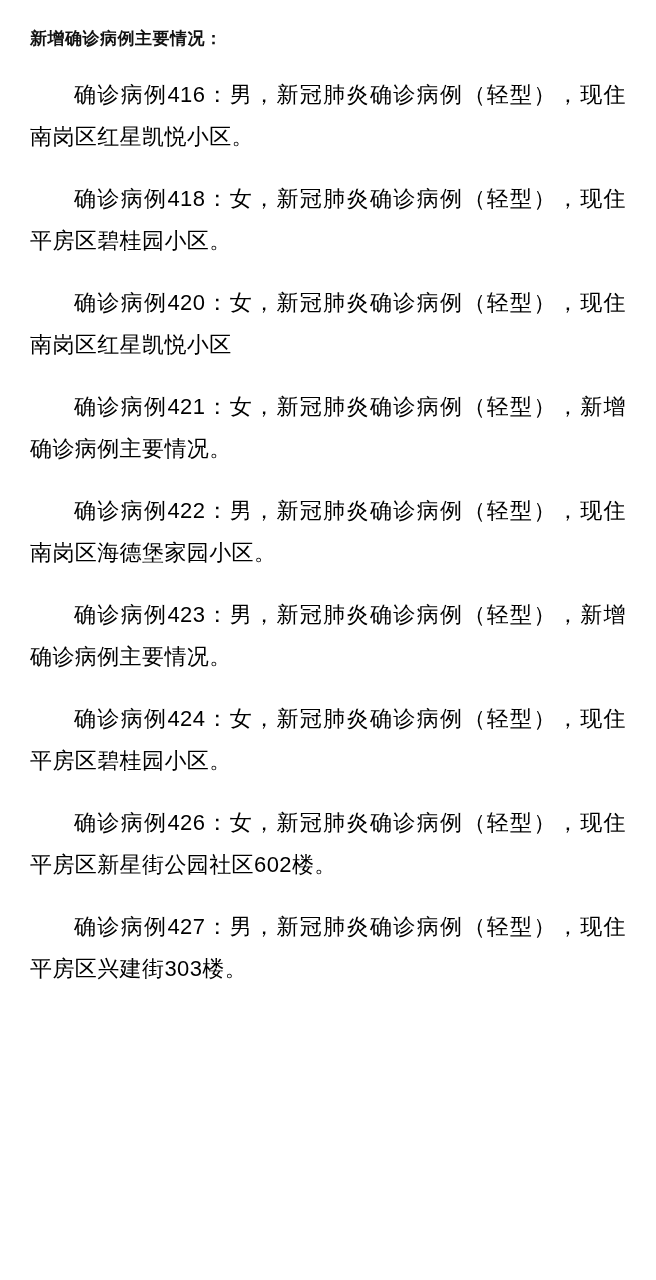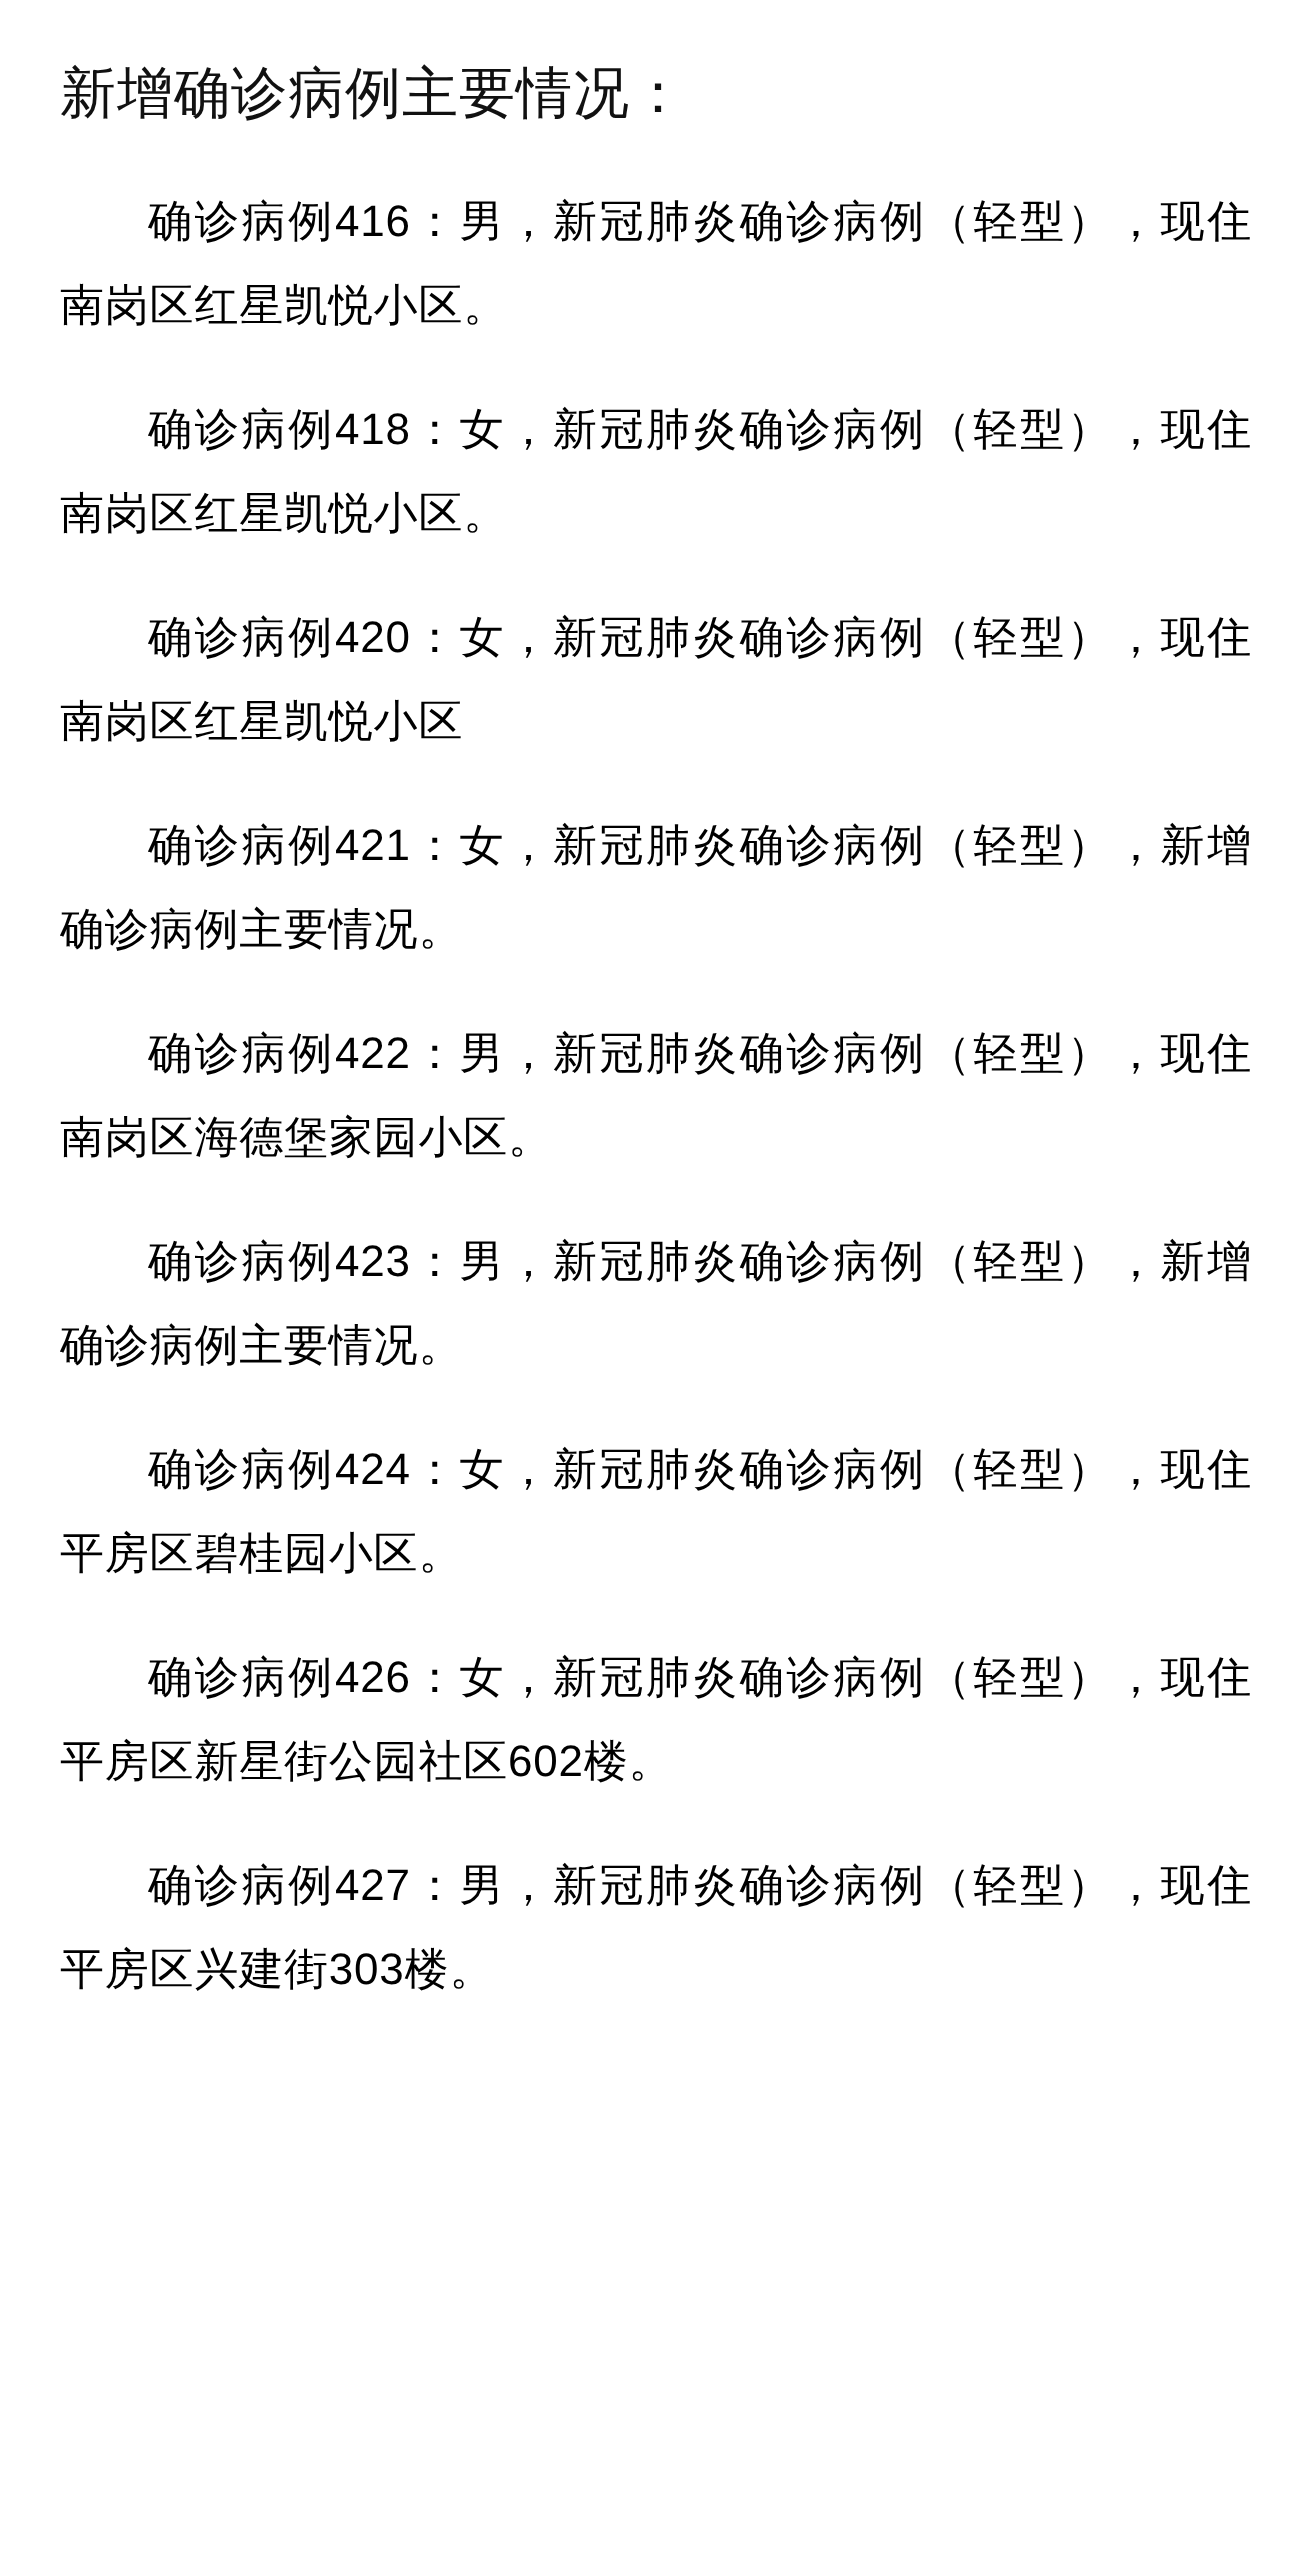--- a/index.html
+++ b/index.html
@@ -16,22 +16,22 @@
   }
   .page {
     width: 656px;
     min-height: 1280px;
     box-sizing: border-box;
     padding: 26px 30px 0 30px;
     overflow: hidden;
     position: relative;
   }
   .doc-title {
-    font-size: 28px;
-    font-weight: normal;
+    font-size: 17px;
+    font-weight: bold;
     line-height: 1.5;
     letter-spacing: 0.5px;
     margin: 0 0 22px 0;
     color: #111111;
   }
   .para {
     font-size: 22px;
     line-height: 42px;
     letter-spacing: 0.4px;
     margin: 0 0 20px 0;
@@ -45,21 +45,21 @@
     margin-bottom: 0;
   }
 </style>
 </head>
 <body>
 
 <div class="page">
   <h1 class="doc-title">新增确诊病例主要情况：</h1>
 
   <p class="para">确诊病例416：男，新冠肺炎确诊病例（轻型），现住南岗区红星凯悦小区。</p>
-  <p class="para">确诊病例418：女，新冠肺炎确诊病例（轻型），现住南岗区红星凯悦小区。</p>
+  <p class="para">确诊病例418：女，新冠肺炎确诊病例（轻型），现住平房区碧桂园小区。</p>
   <p class="para">确诊病例420：女，新冠肺炎确诊病例（轻型），现住南岗区红星凯悦小区</p>
   <p class="para">确诊病例421：女，新冠肺炎确诊病例（轻型），新增确诊病例主要情况。</p>
   <p class="para">确诊病例422：男，新冠肺炎确诊病例（轻型），现住南岗区海德堡家园小区。</p>
   <p class="para">确诊病例423：男，新冠肺炎确诊病例（轻型），新增确诊病例主要情况。</p>
   <p class="para">确诊病例424：女，新冠肺炎确诊病例（轻型），现住平房区碧桂园小区。</p>
   <p class="para">确诊病例426：女，新冠肺炎确诊病例（轻型），现住平房区新星街公园社区602楼。</p>
   <p class="para">确诊病例427：男，新冠肺炎确诊病例（轻型），现住平房区兴建街303楼。</p>
 </div>
 
 </body></html>

